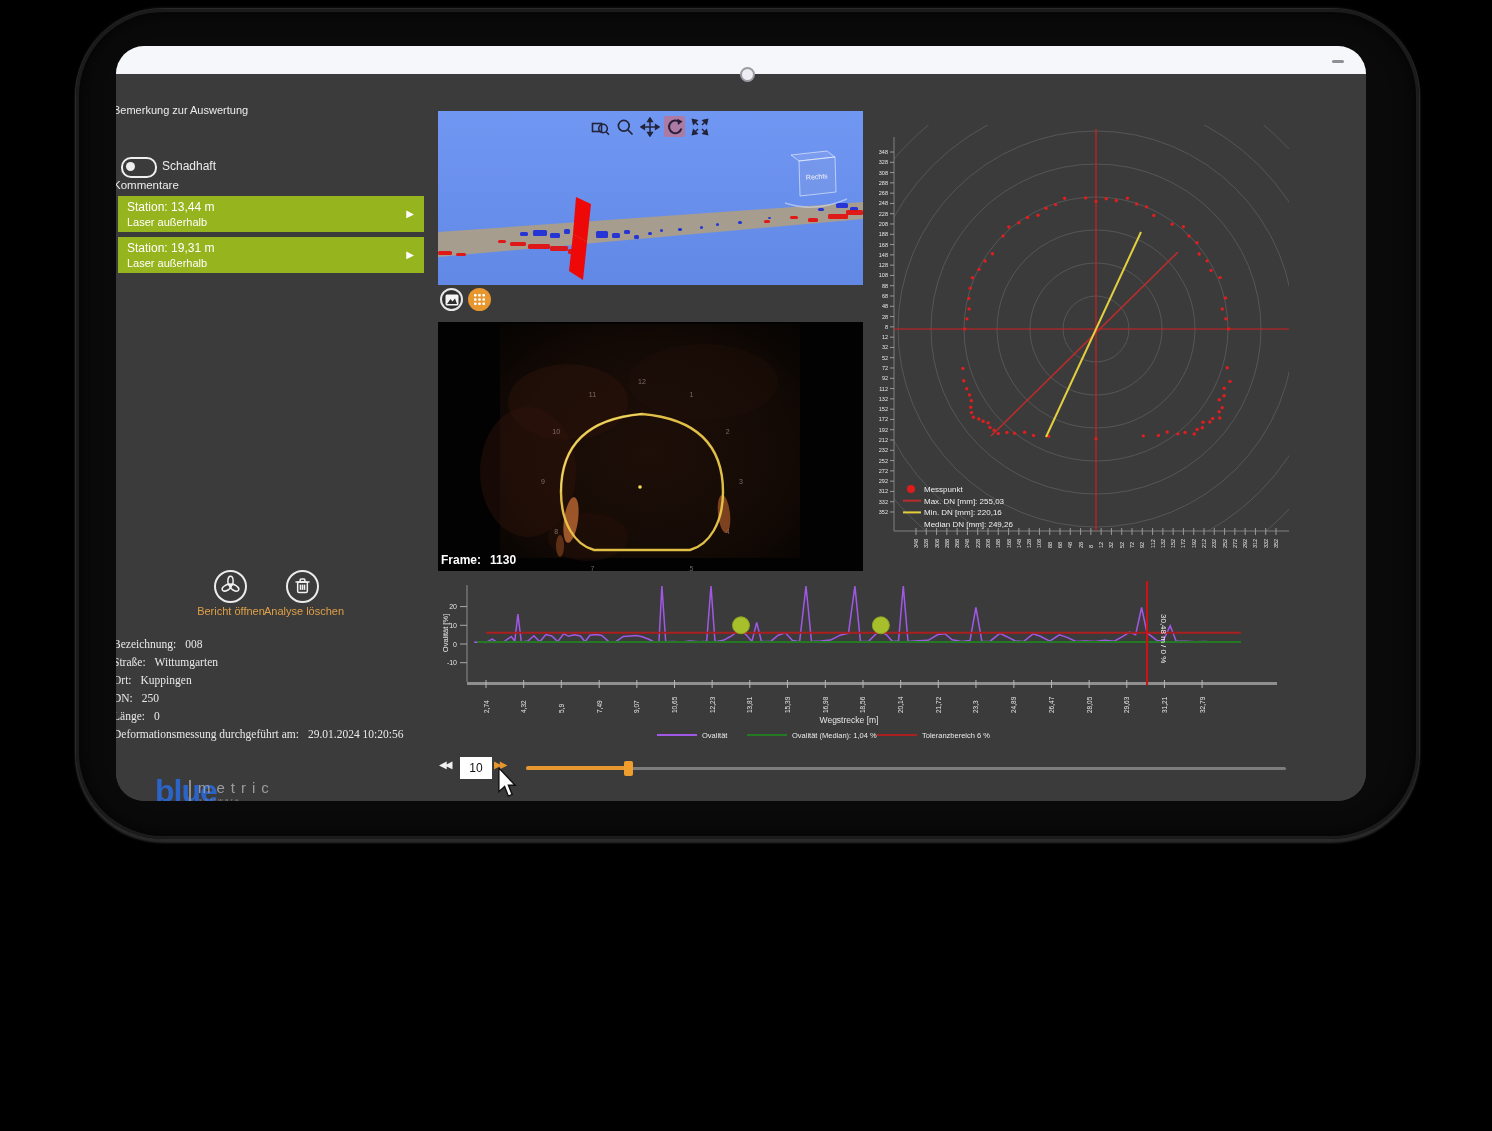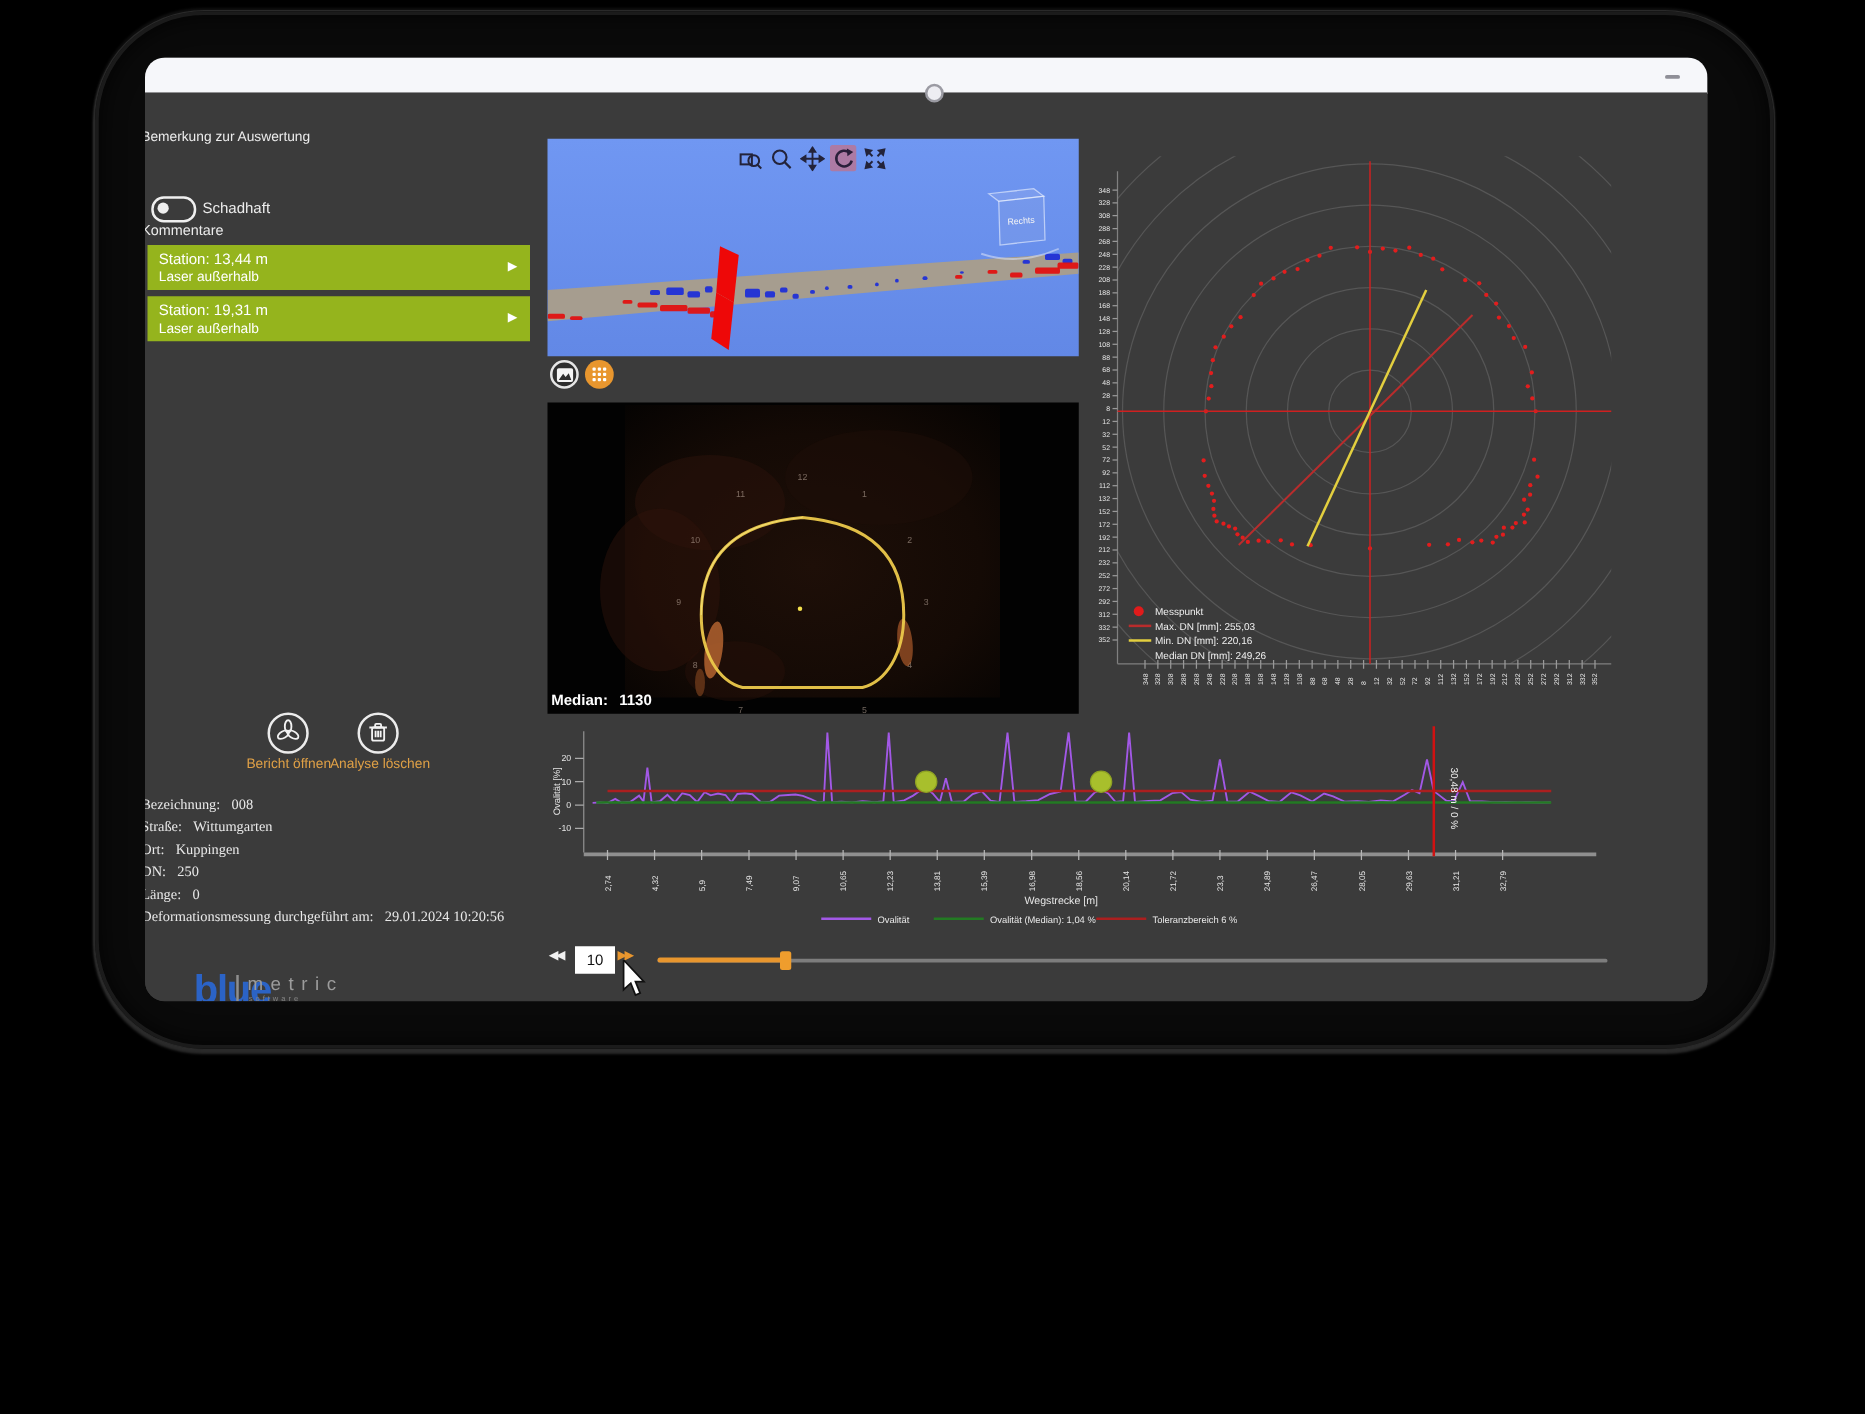--- a/index.html
+++ b/index.html
@@ -5,21 +5,21 @@
   html,body{margin:0;padding:0;background:#000;}
   .canvas{position:relative;width:1492px;height:1131px;background:#000;overflow:hidden;
           font-family:"Liberation Sans","DejaVu Sans",sans-serif;}
   .abs{position:absolute;}
   
   #device{position:absolute;left:75px;top:8px;width:1343px;height:830px;background:#0a0a0a;
           border-radius:88px;border:1px solid #292929;
           box-shadow:inset 0 0 0 3px #1b1b1b, inset 0 0 22px #000,
                      0 3px 2px rgba(150,150,150,.28), 0 -1px 2px rgba(90,90,90,.18),
                      0 60px 140px rgba(0,0,0,.95);}
-  #screen{position:absolute;left:40px;top:37px;width:1250px;height:755px;border-radius:16px;
+  #screen{position:absolute;left:40px;top:37px;width:1250px;height:755px;border-radius:28px;
           overflow:hidden;background:#3b3b3b;}
   #topbar{position:absolute;left:0;top:0;width:1250px;height:28px;background:#f6f7fa;
           border-bottom:1px solid #d8d8dc;}
   #min-dash{position:absolute;left:1216px;top:14px;width:12px;height:3px;background:#8f8f97;border-radius:2px;}
   #notch{position:absolute;left:624px;top:21px;width:11px;height:11px;border-radius:50%;
          border:2px solid #9b9ba3;background:#ededf2;z-index:6;}
   #content{position:absolute;left:0;top:28px;width:1250px;height:727px;background:#3b3b3b;overflow:hidden;}
 
   
   .lp-text{color:#ececec;}
@@ -300,21 +300,21 @@
               <text x="118.26348502534059" y="111.99999999999999" fill="#c9b6a8" font-size="7" opacity="0.55" text-anchor="middle">10</text>
               <text x="154.49999999999994" y="75.39745962155617" fill="#c9b6a8" font-size="7" opacity="0.55" text-anchor="middle">11</text>
               <ellipse cx="133" cy="198" rx="7" ry="23" fill="#c86f35" opacity="0.75" transform="rotate(8 133 198)"></ellipse>
               <ellipse cx="286" cy="192" rx="6" ry="19" fill="#b55f2c" opacity="0.65" transform="rotate(-6 286 192)"></ellipse>
               <ellipse cx="122" cy="224" rx="4" ry="11" fill="#8a4a22" opacity="0.6"></ellipse>
               <path d="M123,170 C123,116 158,96 204,92 C250,96 285,116 285,170 C285,201 271,223 252,228 L156,228 C137,223 123,201 123,170 Z" fill="none" stroke="#ecc94b" stroke-width="2.4" opacity="0.95"></path>
               <path d="M123,170 C123,116 158,96 204,92" fill="none" stroke="#f6e27a" stroke-width="1" opacity="0.8"></path>
               <circle cx="202" cy="165" r="1.8" fill="#f4e04d"></circle>
             </svg>
        <div id="frame-label">
-         <span>Median:</span><span class="fval">1130</span>
+         <span>Frame:</span><span class="fval">1130</span>
        </div>
      </div>
 
      <div class="abs" id="polar">
        <svg id="polar-svg" width="418" height="432" viewBox="875 95 418 432">
               <defs>
                 <clipPath id="pclip">
                   <rect x="893" y="96" width="395" height="406"></rect>
                 </clipPath>
               </defs>

